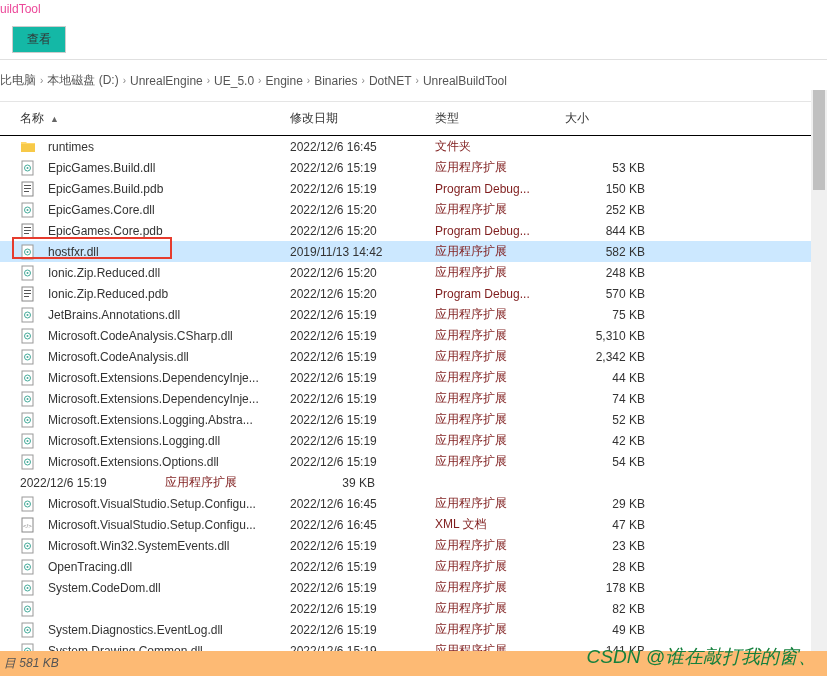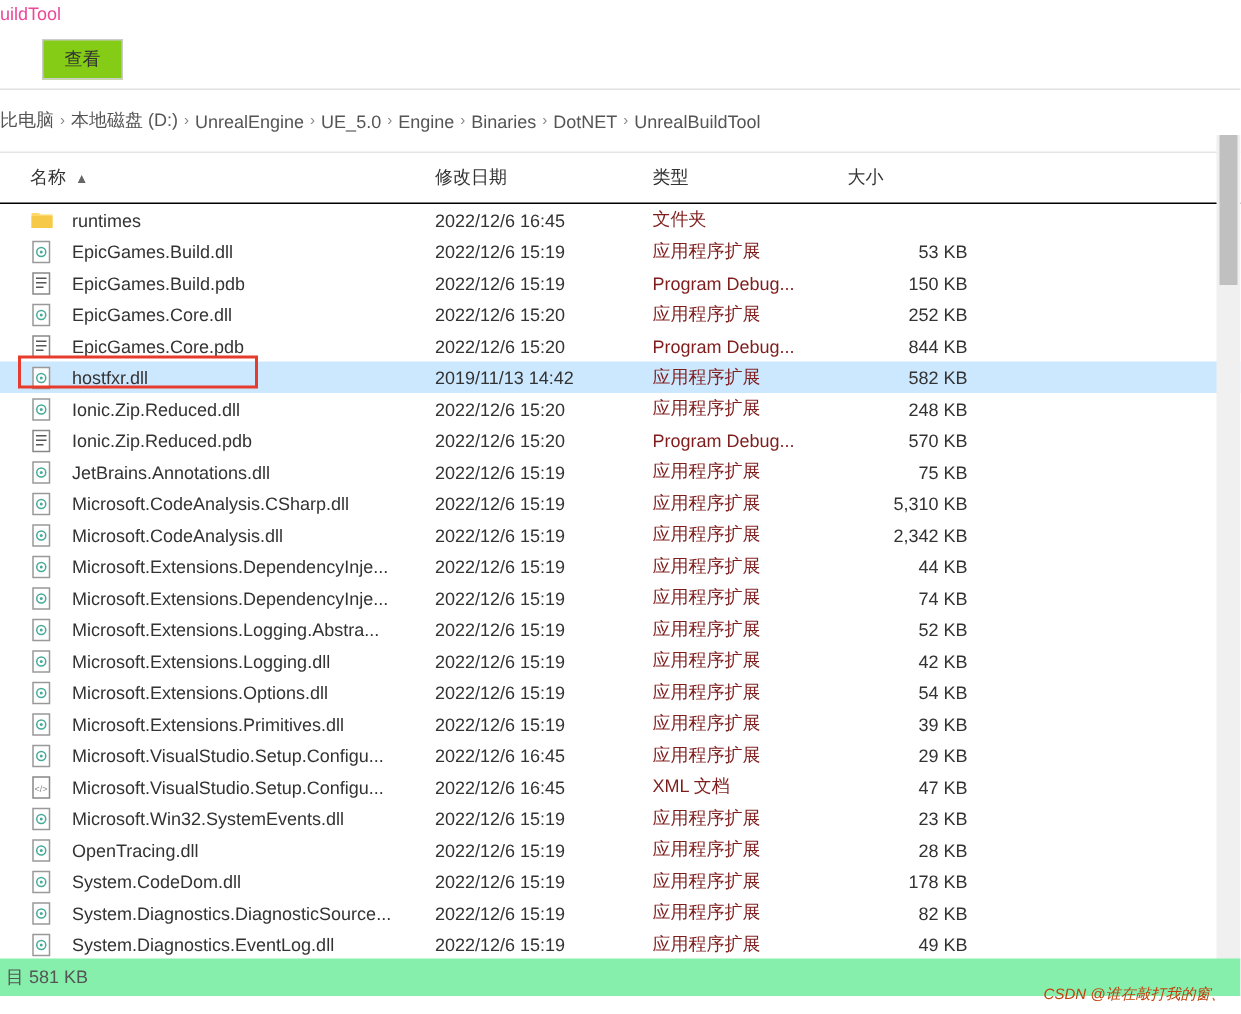--- a/index.html
+++ b/index.html
@@ -1,19 +1,19 @@
 <!DOCTYPE html>
 <html><head>
   <meta charset="utf-8">
   <style>
     * { margin: 0; padding: 0; box-sizing: border-box; font-family: "Microsoft YaHei", "Segoe UI", sans-serif; }
     body { background: #fff; font-size: 12px; color: #333; width: 827px; height: 676px; overflow: hidden; position: relative; }
     .title-bar { height: 22px; padding: 2px 0 0 0; font-size: 12px; color: #ec4899; }
     .toolbar { border-bottom: 1px solid #e0e0e0; padding: 4px 0 6px 12px; }
-    .toolbar-btn { display: inline-block; border: 1px solid #ccc; background: #84cc16; padding: 4px 14px; font-size: 12px; cursor: pointer; margin-left: 16px; }
+    .toolbar-btn { display: inline-block; border: 1px solid #ccc; background: #14b8a6; padding: 4px 14px; font-size: 12px; cursor: pointer; }
     .breadcrumb-bar { padding: 12px 16px 12px 0; border-bottom: 1px solid #e5e5e5; text-align: right; }
     .breadcrumb { display: flex; align-items: center; gap: 4px; font-size: 12px; color: #555; }
     .bc-sep { color: #888; font-size: 10px; }
     .bc-item { cursor: pointer; }
     .list-wrap { position: relative; }
     .header-row { display: flex; padding: 8px 0 8px 20px; font-size: 12px; color: #333; border-bottom: 1px solid #000000; }
     .col-name { width: 270px; display: flex; align-items: center; gap: 6px; }
     .col-date { width: 145px; }
     .col-type { width: 130px; }
     .col-size { width: 80px; text-align: right; }
@@ -21,22 +21,22 @@
     .rows { }
     .row { display: flex; padding: 2px 0 2px 20px; font-size: 12px; color: #333; height: 21px; align-items: center; }
     .row.selected { background: #cce8ff; }
     .highlight-box { position: absolute; border: 2px solid #e63c2e; pointer-events: none; }
     .file-icon { width: 16px; height: 16px; display: inline-flex; align-items: center; justify-content: center; margin-right: 6px; flex-shrink: 0; }
     .row .col-name { display: flex; align-items: center; white-space: nowrap; overflow: hidden; text-overflow: ellipsis; }
     .row .name-text { white-space: nowrap; overflow: hidden; text-overflow: ellipsis; }
     .row .col-date { color: #333; }
     .row .col-type { color: #7f1d1d; white-space: nowrap; overflow: hidden; text-overflow: ellipsis; }
     .row .col-size { color: #333; }
-    .status-bar { position: absolute; bottom: 12px; left: 0; right: 0; padding: 4px 0 4px 4px; font-size: 12px; color: #555; background: #86efac; }
-    .watermark { position: absolute; bottom: 6px; right: 10px; font-size: 10px; color: #c2410c; font-style: italic; }
+    .status-bar { position: absolute; bottom: 0; left: 0; right: 0; padding: 4px 0 4px 4px; font-size: 12px; color: #555; background: #fdba74; font-style: italic; }
+    .watermark { position: absolute; bottom: 6px; right: 10px; font-size: 19px; color: #15803d; font-style: italic; }
     .scrollbar-right { position: absolute; right: 0; top: 90px; bottom: 20px; width: 16px; background: #f0f0f0; }
     .scrollbar-thumb { position: absolute; left: 2px; right: 2px; top: 0; height: 100px; background: #c0c0c0; }
   </style>
 </head>
 <body>
 
 <div class="title-bar">uildTool</div>
 
 <div class="toolbar">
   <span class="toolbar-btn">查看</span>
@@ -309,30 +309,20 @@
               <circle cx="7.5" cy="8" r="1" fill="#4a9"></circle>
             </svg>
           </span>
           <span class="name-text">Microsoft.Extensions.Options.dll</span>
         </div>
         <div class="col-date">2022/12/6 15:19</div>
         <div class="col-type">应用程序扩展</div>
         <div class="col-size">54 KB</div>
       </div>
       <div class="row">
-        <div class="col-name">
-          <span class="file-icon">
-            <svg width="16" height="16" viewBox="0 0 16 16">
-              <rect x="2" y="1" width="11" height="14" fill="#fff" stroke="#999"></rect>
-              <circle cx="7.5" cy="8" r="3" fill="none" stroke="#4a9" stroke-width="1"></circle>
-              <circle cx="7.5" cy="8" r="1" fill="#4a9"></circle>
-            </svg>
-          </span>
-          <span class="name-text">Microsoft.Extensions.Primitives.dll</span>
-        </div>
         <div class="col-date">2022/12/6 15:19</div>
         <div class="col-type">应用程序扩展</div>
         <div class="col-size">39 KB</div>
       </div>
       <div class="row">
         <div class="col-name">
           <span class="file-icon">
             <svg width="16" height="16" viewBox="0 0 16 16">
               <rect x="2" y="1" width="11" height="14" fill="#fff" stroke="#999"></rect>
               <circle cx="7.5" cy="8" r="3" fill="none" stroke="#4a9" stroke-width="1"></circle>
@@ -406,21 +396,20 @@
       </div>
       <div class="row">
         <div class="col-name">
           <span class="file-icon">
             <svg width="16" height="16" viewBox="0 0 16 16">
               <rect x="2" y="1" width="11" height="14" fill="#fff" stroke="#999"></rect>
               <circle cx="7.5" cy="8" r="3" fill="none" stroke="#4a9" stroke-width="1"></circle>
               <circle cx="7.5" cy="8" r="1" fill="#4a9"></circle>
             </svg>
           </span>
-          <span class="name-text">System.Diagnostics.DiagnosticSource...</span>
         </div>
         <div class="col-date">2022/12/6 15:19</div>
         <div class="col-type">应用程序扩展</div>
         <div class="col-size">82 KB</div>
       </div>
       <div class="row">
         <div class="col-name">
           <span class="file-icon">
             <svg width="16" height="16" viewBox="0 0 16 16">
               <rect x="2" y="1" width="11" height="14" fill="#fff" stroke="#999"></rect>

